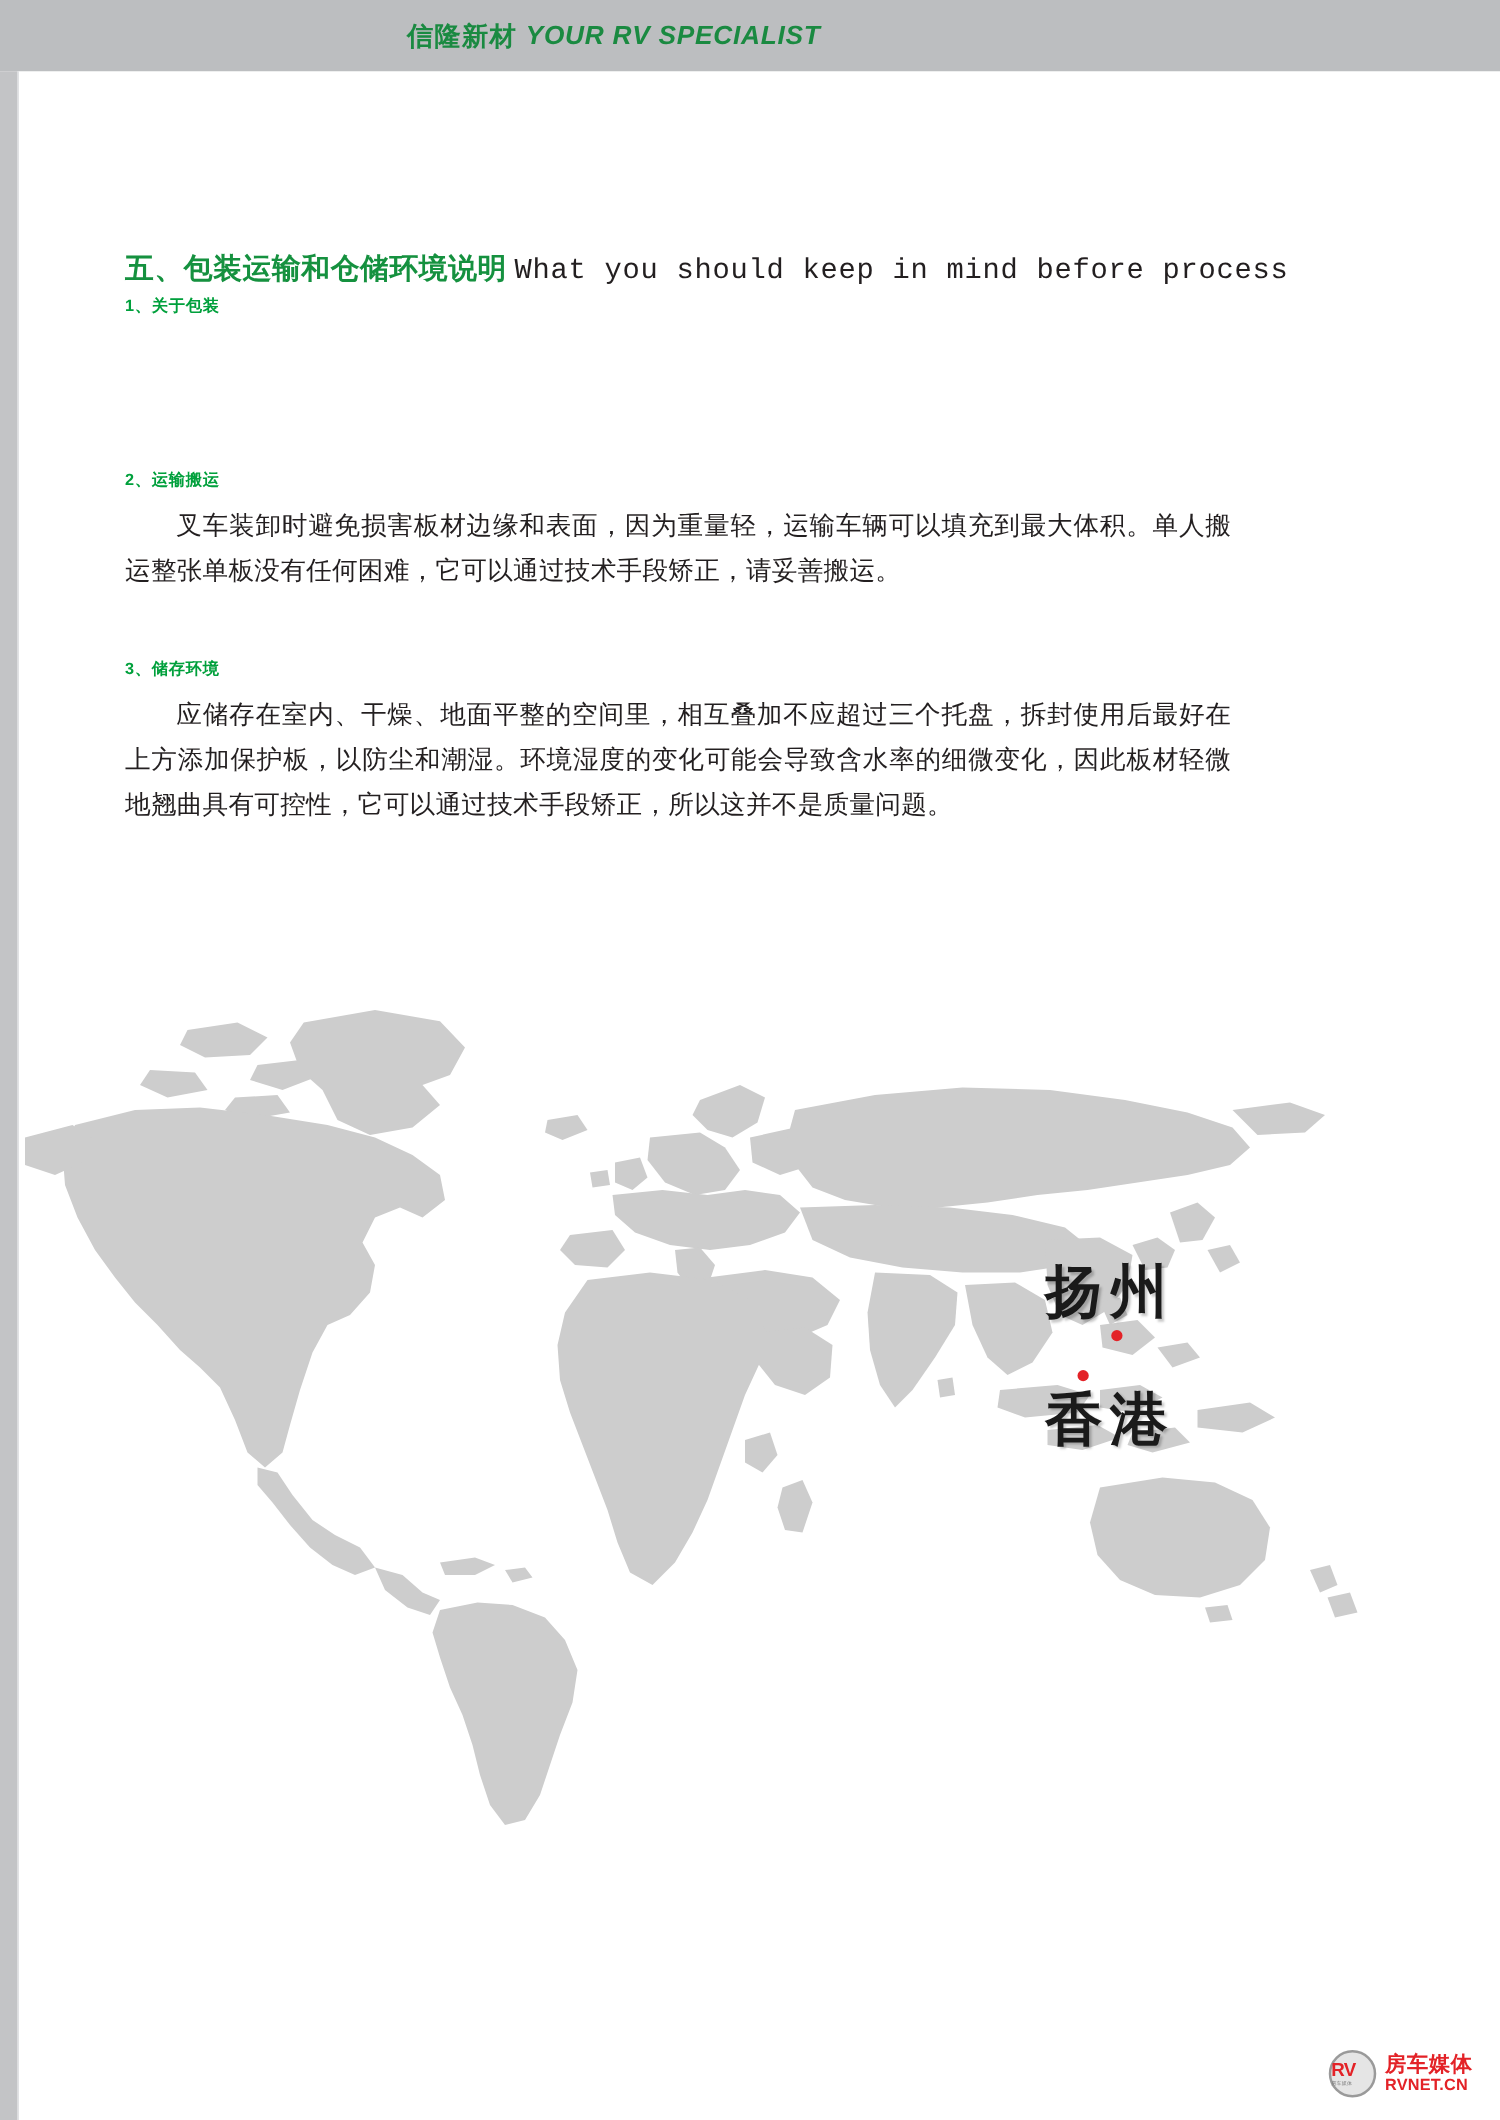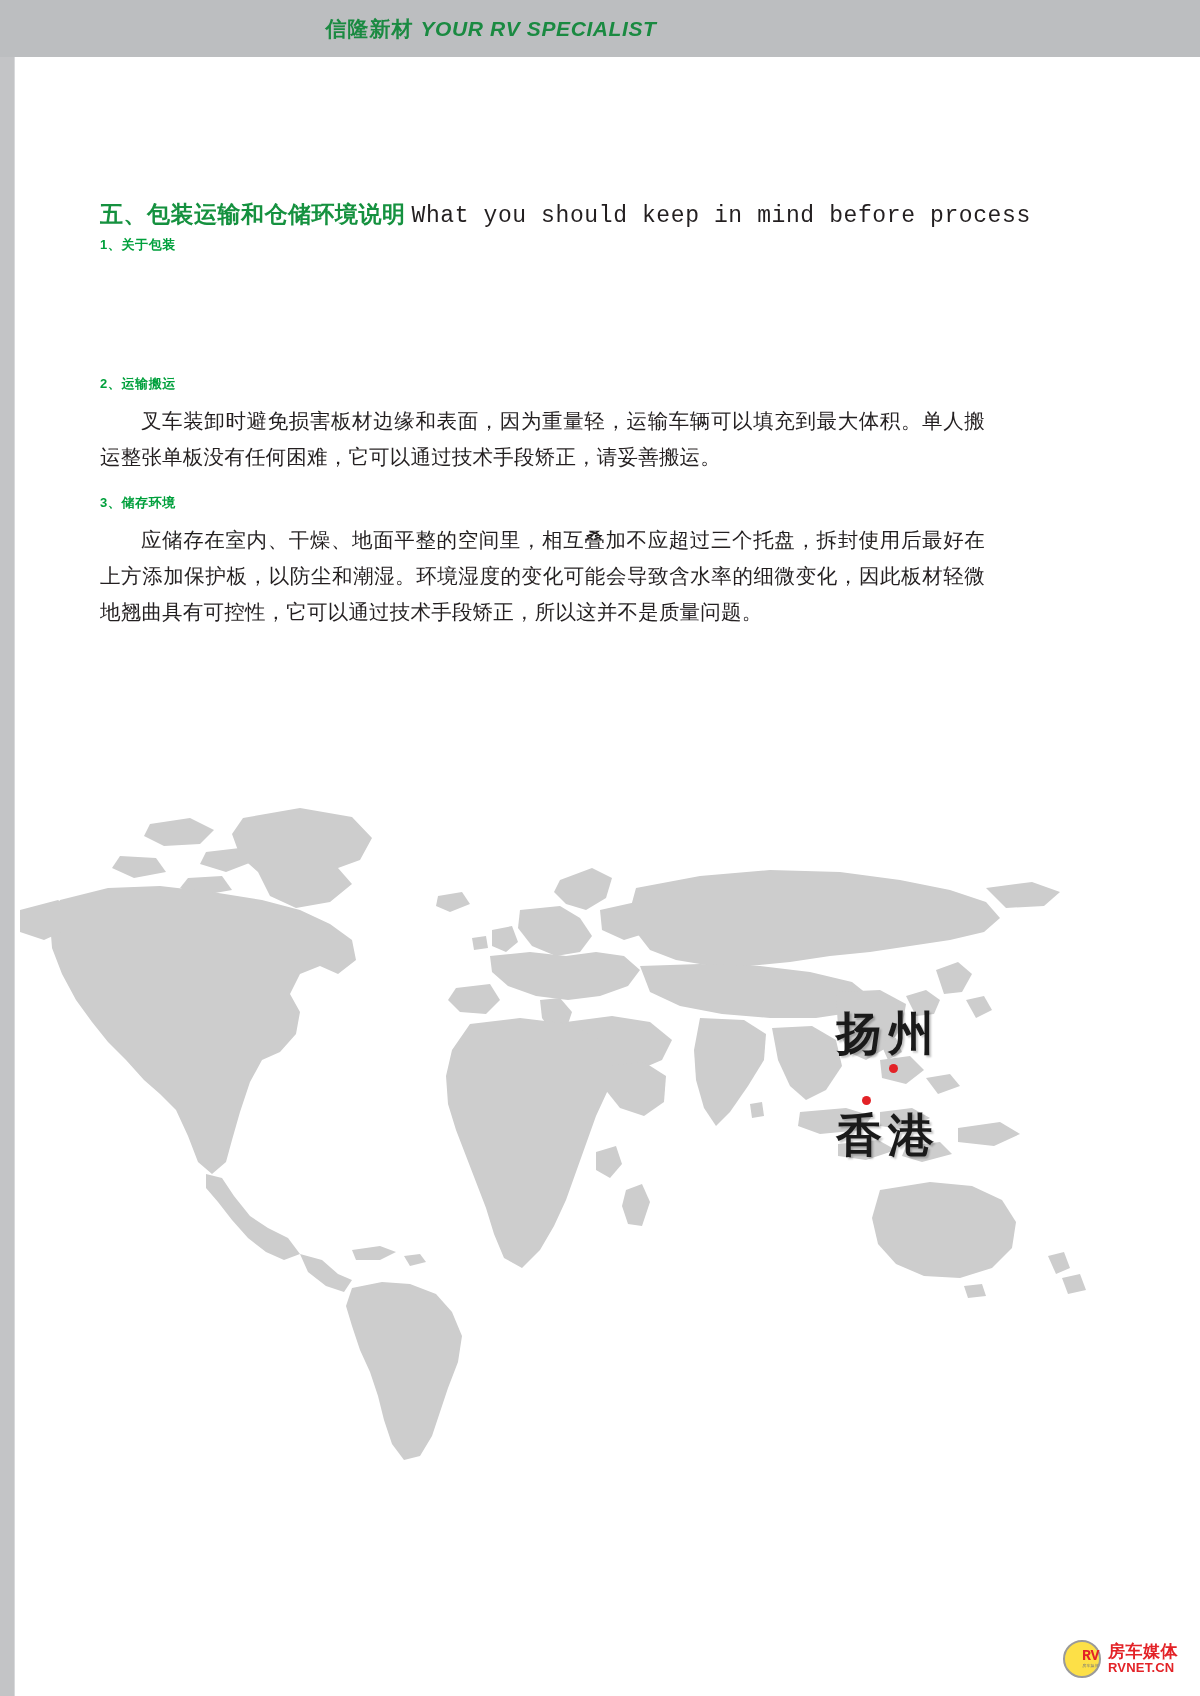--- a/index.html
+++ b/index.html
@@ -114,21 +114,21 @@
     padding: 0;
     text-indent: 2em;
     text-align: justify;
     text-justify: inter-ideograph;
   }
 
   .blk-1 { position: absolute; left: 0px;  top: 36px;  }
   .blk-1 .para { width: 880px; }
   .blk-2 { position: absolute; left: 0px;  top: 175px; }
   .blk-2 .para { width: 885px; }
-  .blk-3 { position: absolute; left: 0px;  top: 294px; }
+  .blk-3 { position: absolute; left: 0px;  top: 326px; }
   .blk-3 .para { width: 885px; }
   .sub-head + .para { margin-top: 10px; }
 
   
   .map-wrap {
     position: absolute;
     left: 0px;
     top: 760px;
     width: 1200px;
     height: 700px;
@@ -164,26 +164,25 @@
     bottom: 18px;
     display: flex;
     align-items: center;
     gap: 7px;
   }
   .logo-badge {
     width: 34px; height: 34px;
     border-radius: 50%;
     border: 2px solid #9a9a9a;
     display: flex;
-    align-items: flex-end;
+    align-items: flex-start;
     justify-content: center;
     flex-direction: column;
     position: relative;
-    background: #fde047;
-    font-family: Liberation Mono, monospace;
+    background: #e5e5e5;
   }
   .logo-badge .rv {
     color: #e32227;
     font-weight: bold;
     font-size: 15px;
     line-height: 15px;
     letter-spacing: -0.5px;
   }
   .logo-badge .rv-sub {
     color: #7a7a7a;

